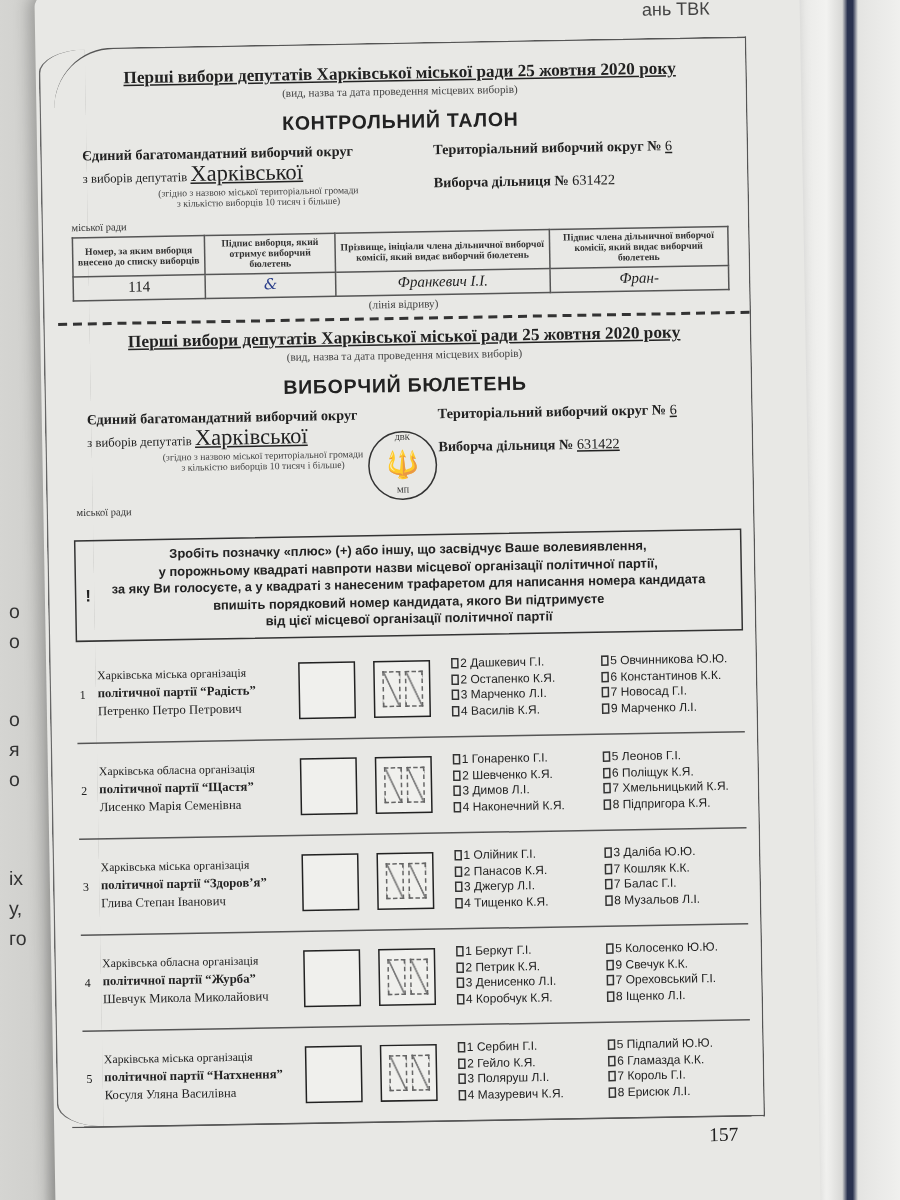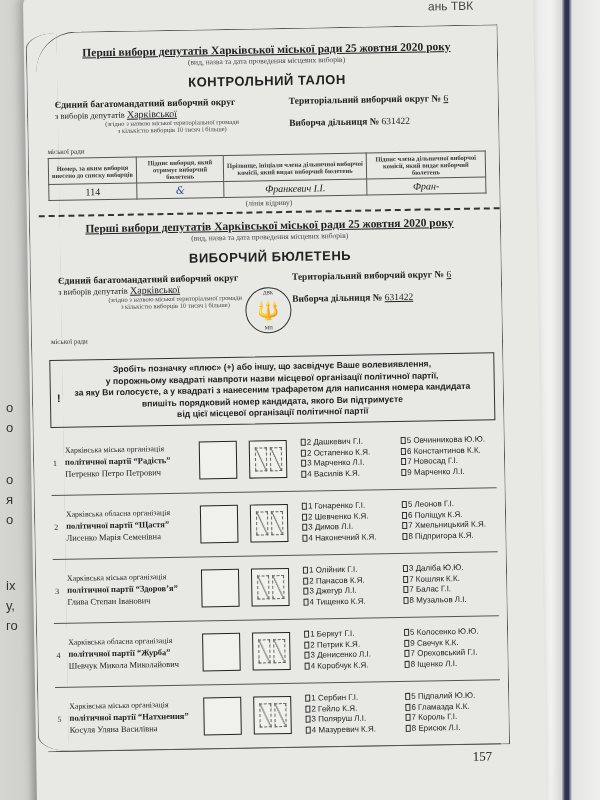--- a/index.html
+++ b/index.html
@@ -47,21 +47,21 @@
   }
   .election-title {
     text-align: center; font-weight: bold; font-size: 11.5px; text-decoration: underline;
   }
   .election-sub { text-align: center; font-size: 7.5px; color: #444; margin-top: 1px; }
   .heading { text-align: center; font-weight: bold; font-size: 13px; letter-spacing: 0.5px; margin: 8px 0 8px; font-family: "Liberation Sans", sans-serif; }
   .meta-row { display: flex; justify-content: space-between; padding: 0 14px 0 18px; }
   .meta-left { font-size: 8.5px; width: 240px; }
   .meta-left .bold { font-weight: bold; font-size: 9.5px; }
   .meta-left .small { font-size: 6.5px; text-align: center; color: #444; }
-  .meta-left .under { text-decoration: underline; font-size: 10px; }
+  .meta-left .under { text-decoration: underline; font-size: 15px; }
   .meta-right { font-size: 9.5px; font-weight: bold; width: 200px; }
   .meta-right div { margin-bottom: 12px; }
   .meta-right .num { font-weight: normal; text-decoration: underline; }
   .council-label { font-size: 7px; color: #333; padding-left: 10px; margin-top: 4px; }
 
   .stub-table { margin: 2px 14px 0 10px; border-collapse: collapse; width: 438px; font-size: 6.5px; }
   .stub-table th { border: 1px solid #555; font-weight: bold; padding: 2px; text-align: center; color: #333; }
   .stub-table td { border: 1px solid #555; padding: 2px; text-align: center; font-size: 10px; height: 16px; }
   .hand { font-family: "DejaVu Serif", serif; font-style: italic; color: #2a3e8a; }
   .sig-name { font-style: italic; font-size: 11px; }

